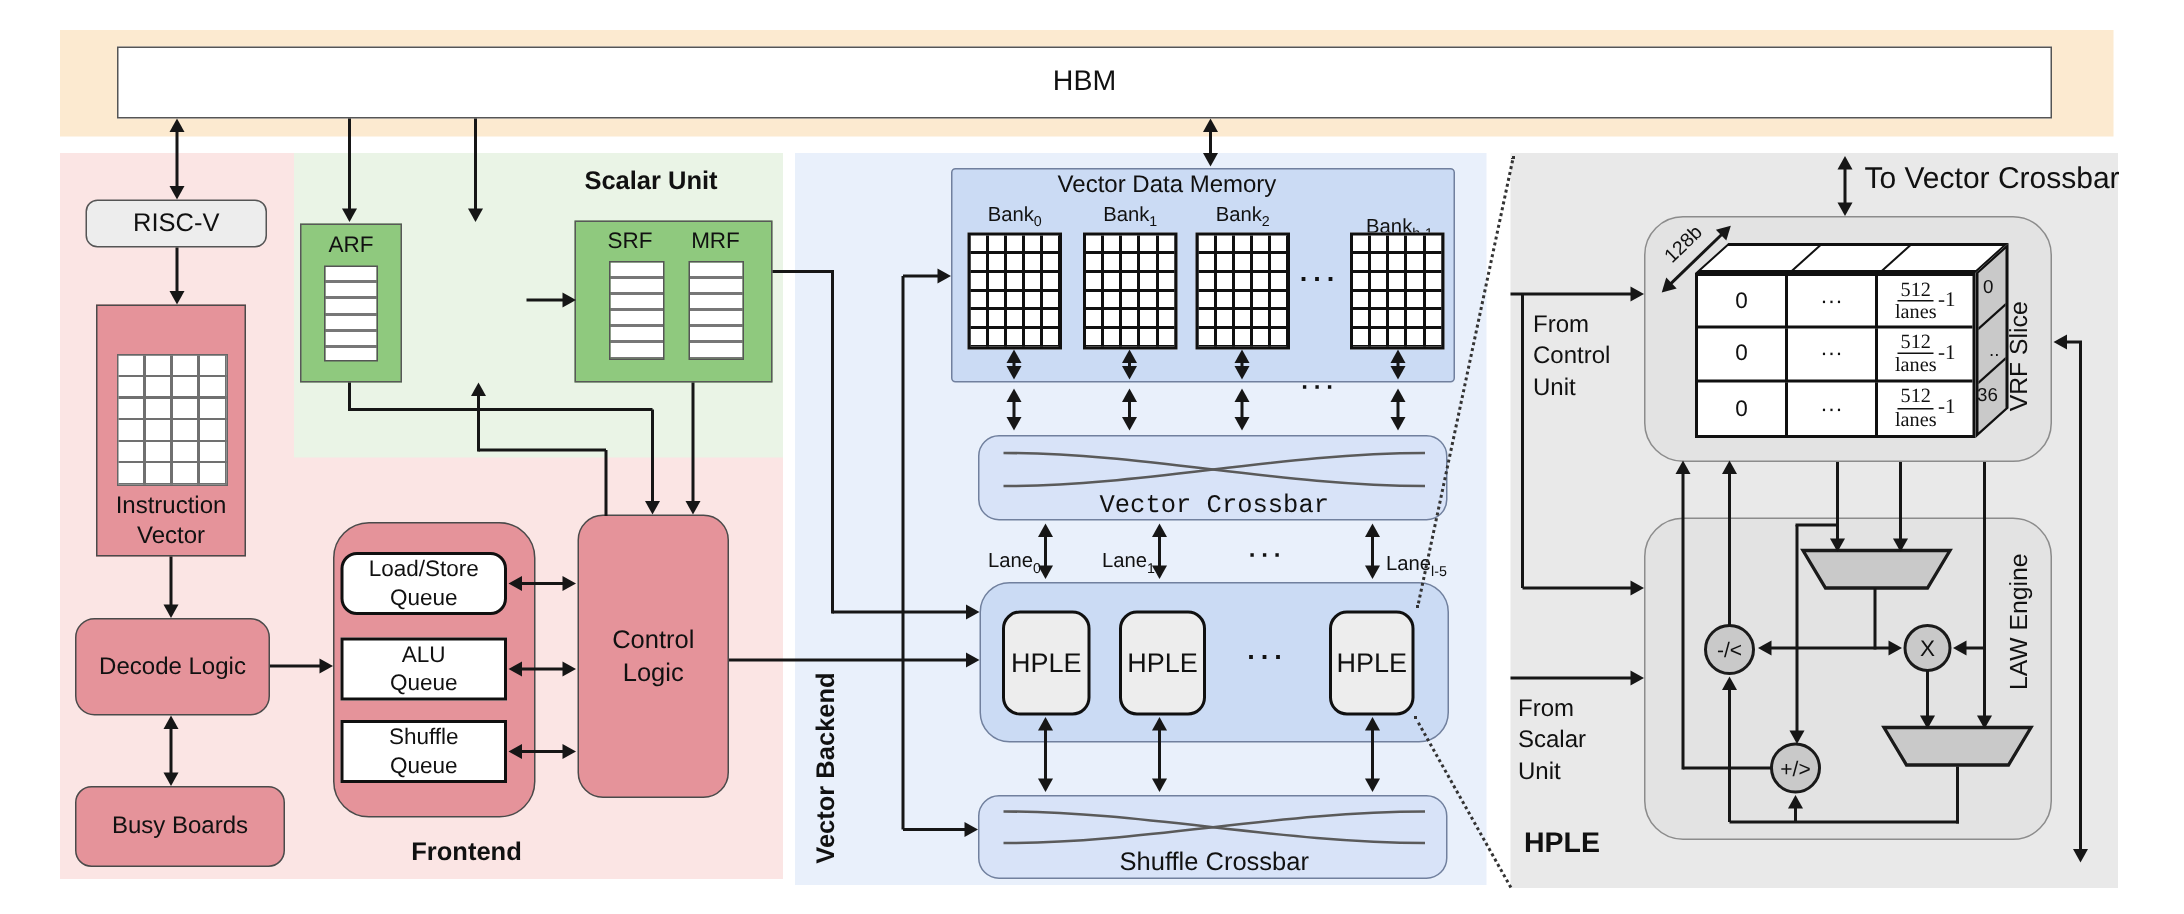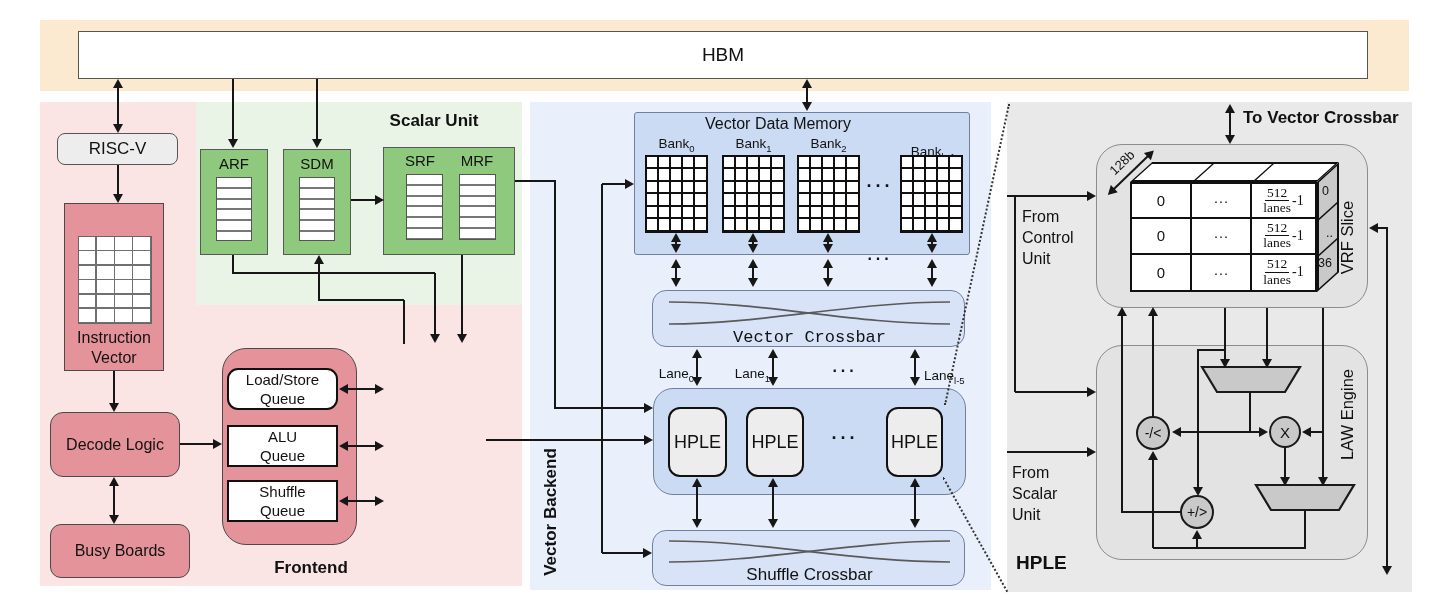--- a/index.html
+++ b/index.html
@@ -118,27 +118,29 @@
         <span style="display:block">Queue</span>
       </span>
   </div>
   <div class="abs flex whitebox" style="left:227px;top:480px;width:111px;height:42px;font-size:15px;line-height:19px;">
     <span>
         <span style="display:block">Shuffle</span>
         <span style="display:block">Queue</span>
       </span>
   </div>
 
+  <div class="abs flex rbox" style="left:385px;top:343px;width:101px;height:189px;border-radius:17px;font-size:17px;line-height:22px;">
+    <span>
+        <span style="display:block">Control</span>
+        <span style="display:block">Logic</span>
+      </span>
+  </div>
 
   <div class="abs gbox" style="left:200px;top:149px;width:68px;height:106px;">
     <div class="abs" style="left:0;top:5px;width:100%;text-align:center;font-size:15px;">ARF</div>
-    <div class="stack" style="left:15px;top:27px;width:36px;height:64px;"></div>
-  </div>
-  <div class="abs gbox" style="left:283px;top:149px;width:68px;height:106px;">
-    <div class="abs" style="left:0;top:5px;width:100%;text-align:center;font-size:15px;">SDM</div>
     <div class="stack" style="left:15px;top:27px;width:36px;height:64px;"></div>
   </div>
   <div class="abs gbox" style="left:383px;top:147px;width:132px;height:108px;">
     <div class="abs" style="left:11px;top:4px;width:50px;text-align:center;font-size:15px;">SRF</div>
     <div class="abs" style="left:67px;top:4px;width:52px;text-align:center;font-size:15px;">MRF</div>
     <div class="stack" style="left:22px;top:26px;width:37px;height:66px;"></div>
     <div class="stack" style="left:75px;top:26px;width:37px;height:66px;"></div>
   </div>
 
   <div class="abs bbox" style="left:634px;top:112px;width:336px;height:143px;border-radius:3px;"></div>
@@ -190,21 +192,21 @@
   <div class="ellip" style="left:826px;top:428px;width:38px;">···</div>
 
   <div class="abs xbar" style="left:652px;top:530px;width:313px;height:56px;">
     <svg width="313" height="34" viewBox="0 0 313 34" style="position:absolute;left:0;top:3px;">
       <path d="M 16 7 C 110 7 200 28 297 28" fill="none" stroke="#5a5a5a" stroke-width="1.7"></path>
       <path d="M 16 28 C 110 28 200 7 297 7" fill="none" stroke="#5a5a5a" stroke-width="1.7"></path>
     </svg>
     <div class="abs flex" style="left:0;top:34px;width:313px;height:20px;font-size:17px;">Shuffle Crossbar</div>
   </div>
 
-  <div class="lbl" style="left:1243px;top:108px;font-size:17px;font-weight:bold;">To Vector Crossbar</div>
+  <div class="lbl" style="left:1243px;top:108px;font-size:20px;">To Vector Crossbar</div>
 
   <div class="abs gybox" style="left:1096px;top:144px;width:272px;height:164px;"></div>
 
   <div class="slab" style="left:1130px;top:162px;width:187px;height:20px;">
     <div class="sline" style="left:60px;"></div>
       <div class="sline" style="left:120px;"></div>
   </div>
   <div class="rface" style="left:1317px;top:182px;width:22px;height:110px;">
     <div class="rline" style="top:35.5px;"></div>
       <div class="rline" style="top:72px;"></div>

